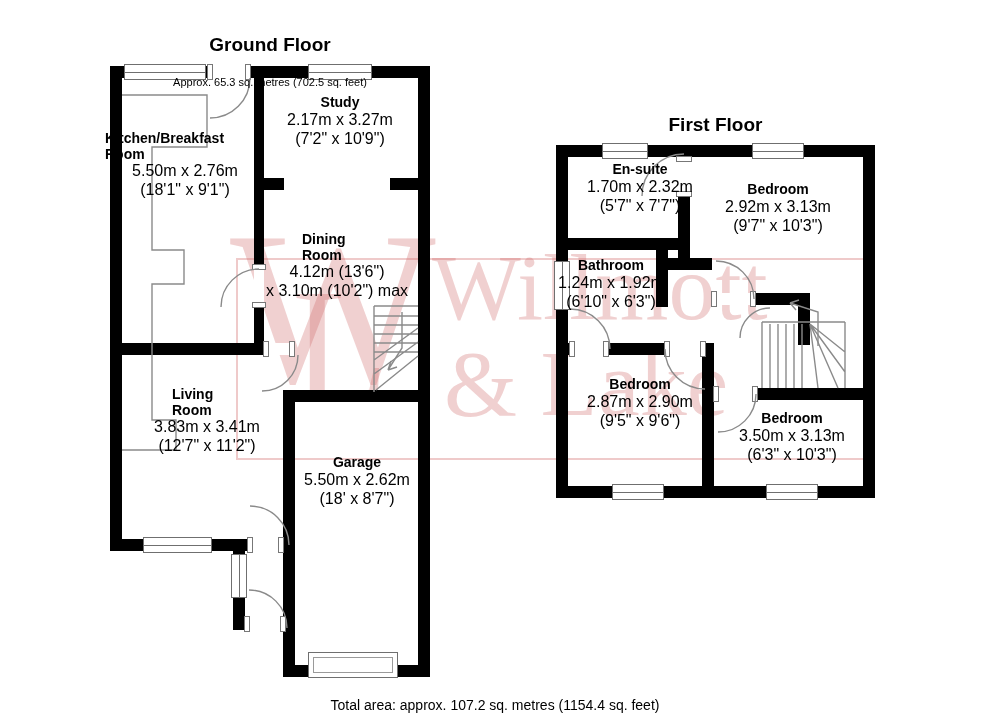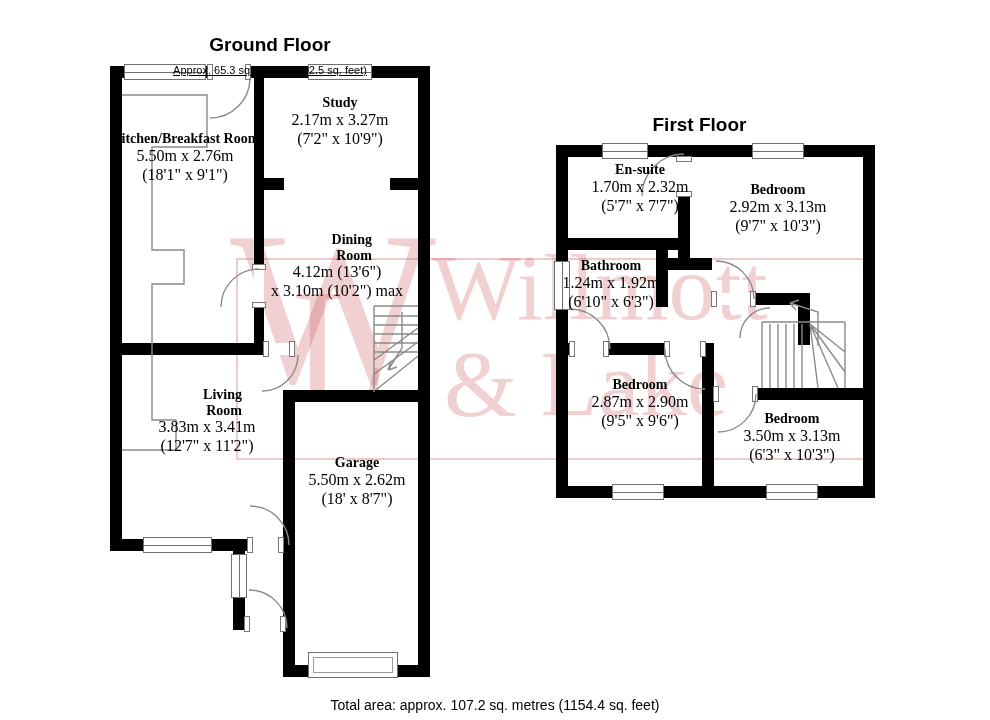--- a/index.html
+++ b/index.html
@@ -14,23 +14,23 @@
         background:#fff;border:1px solid #777;}
   .gap-v::before{top:-1px}.gap-v::after{bottom:-1px}
   .window-h,.window-v,.garage-door{position:absolute;background:#fff;border:1px solid #6f6f6f;
         box-sizing:border-box;z-index:3;}
   .window-h .mid{position:absolute;left:0;right:0;top:50%;border-top:1px solid #6f6f6f;}
   .window-v .mid{position:absolute;top:0;bottom:0;left:50%;border-left:1px solid #6f6f6f;}
   .garage-door .panel{position:absolute;left:4px;right:4px;top:4px;bottom:4px;border:1px solid #9a9a9a;}
   .lines{position:absolute;left:0;top:0;z-index:4;pointer-events:none;}
   .floor-title{position:absolute;text-align:center;z-index:5;}
   .floor-title .t{font-size:19px;font-weight:bold;margin-top:22px;}
-  .floor-title .s{font-size:11px;margin-top:8px;text-decoration:underline;}
+  .floor-title .s{font-size:11px;margin-top:20px;}
   .room-label{position:absolute;display:flex;flex-direction:column;align-items:center;
-        text-align:right;z-index:5;font-family:Liberation Serif, serif;}
+        text-align:left;z-index:5;}
   .room-name{font-weight:bold;font-size:14px;line-height:1.12;}
   .room-dims{font-size:16px;line-height:1.18;white-space:nowrap;}
   .footer{position:absolute;left:0;width:990px;top:697px;text-align:center;font-size:14px;z-index:5;}
   .watermark{position:absolute;left:236px;top:258px;width:626px;height:198px;
         border:2px solid rgba(224,150,150,.5);z-index:1;
         font-family:"Liberation Serif", serif;color:rgba(206,98,98,.30);}
   .wm-w{position:absolute;left:-8px;top:-60px;font-size:218px;line-height:1;}
   .wm-l{position:absolute;left:54px;top:6px;font-size:158px;line-height:1;}
   .wm-t1{position:absolute;left:194px;top:-20px;font-size:94px;line-height:1;}
   .wm-t2{position:absolute;left:206px;top:76px;font-size:94px;line-height:1;}
@@ -82,21 +82,21 @@
   <div class="window-h" style="left:143px;top:537px;width:69px;height:16px">
       <div class="mid"></div>
     </div>
   <div class="window-v" style="left:231px;top:554px;width:16px;height:44px">
       <div class="mid"></div>
     </div>
   <div class="garage-door" style="left:308px;top:652px;width:90px;height:26px">
       <div class="panel"></div>
     </div>
 
-  <div class="floor-title" style="left:540px;top:92px;width:319px;">
+  <div class="floor-title" style="left:556px;top:92px;width:319px;">
     <div class="t">First Floor</div>
   </div>
 
   <div class="wall" style="left:556px;top:145px;width:319px;height:12px"></div>
   <div class="wall" style="left:556px;top:145px;width:12px;height:353px"></div>
   <div class="wall" style="left:863px;top:145px;width:12px;height:353px"></div>
   <div class="wall" style="left:556px;top:486px;width:319px;height:12px"></div>
   <div class="wall" style="left:678px;top:196px;width:12px;height:72px"></div>
   <div class="wall" style="left:556px;top:238px;width:134px;height:12px"></div>
   <div class="wall" style="left:656px;top:250px;width:12px;height:57px"></div>

